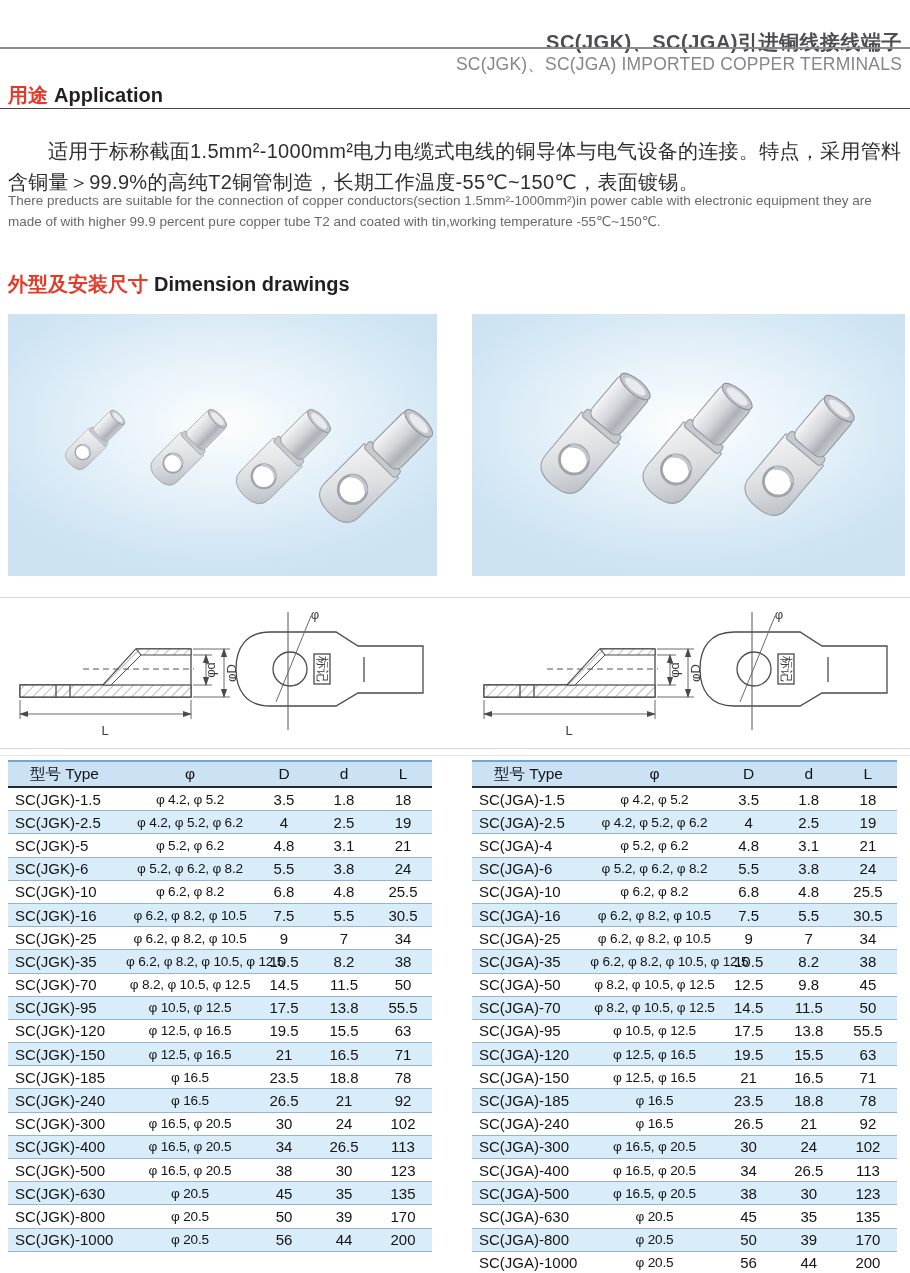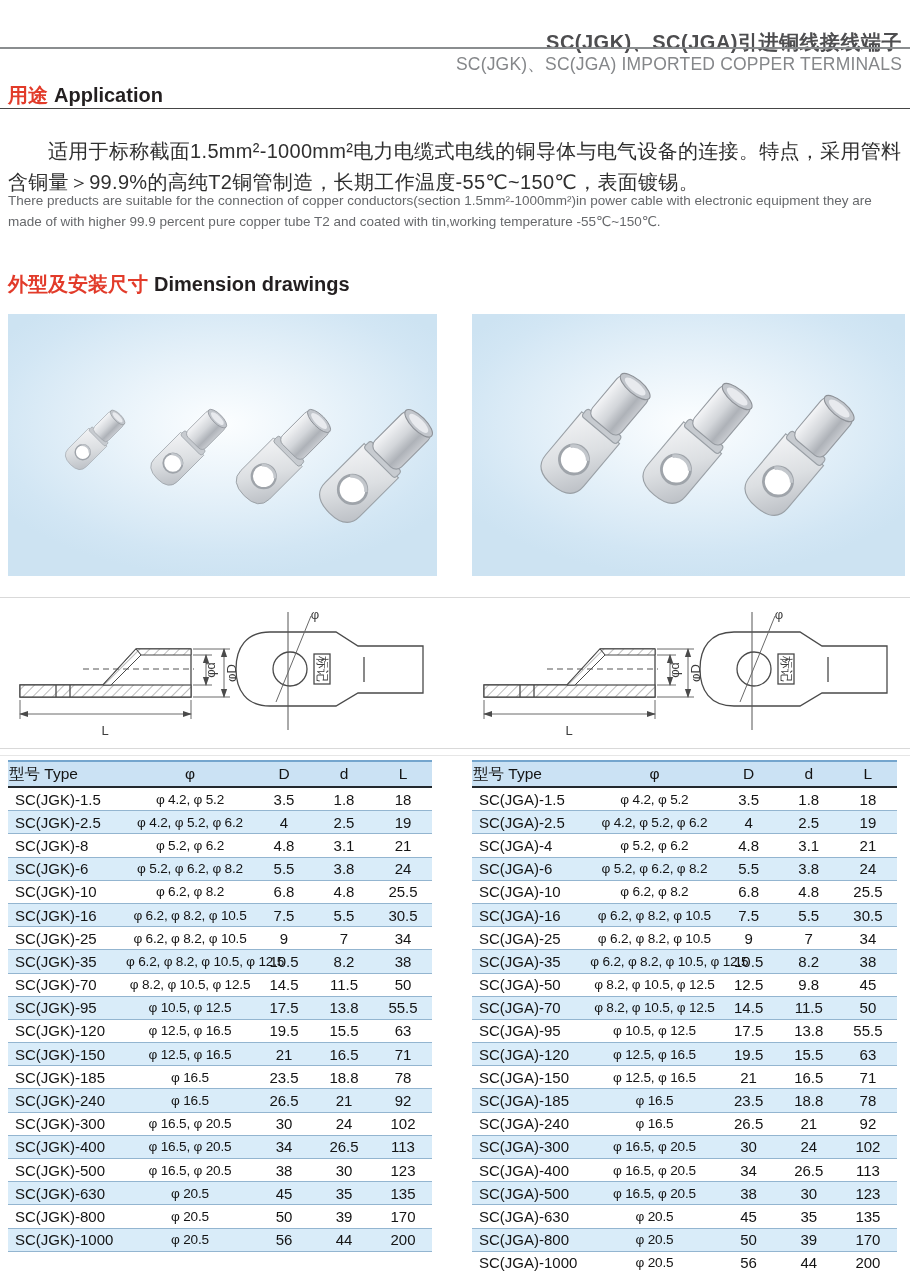--- a/index.html
+++ b/index.html
@@ -42,21 +42,21 @@
   #table-right{left:472px;width:425px;}
   table.spec{border-collapse:collapse;width:100%;table-layout:fixed;font-size:15px;color:#141414;}
   table.spec col:nth-child(1){width:118px;}
   table.spec col:nth-child(2){width:128px;}
   table.spec col:nth-child(3){width:60px;}
   table.spec col:nth-child(4){width:60px;}
   table.spec col:nth-child(5){width:58px;}
   table.spec thead th{
     background:#cbe2f4;border-top:2px solid #74a5cd;border-bottom:2px solid #23292e;
     height:24px;font-weight:normal;font-size:15.5px;text-align:center;padding:0;}
-  table.spec thead th:first-child{text-align:left;padding-left:1px;}
+  table.spec thead th:first-child{text-align:left;padding-left:22px;}
   table.spec tbody td{
     border-bottom:1px solid #93b5d0;height:22.2px;text-align:center;padding:0;white-space:nowrap;}
   table.spec tbody td:first-child{text-align:left;padding-left:7px;}
   table.spec tbody tr:nth-child(even){background:#d9ecf9;}
   table.spec td.phi-cell{font-size:13.6px;letter-spacing:-0.2px;margin-left:37px;}
   
   .dln{stroke:#4a4a4a;stroke-width:1.3;fill:none;}
   .dfill{stroke:#4a4a4a;stroke-width:1.3;fill:#ffffff;}
   .dthin{stroke:#6a6a6a;stroke-width:1;fill:none;}
   .dtext{fill:#3c3c3c;font-size:13px;font-family:"Liberation Sans","DejaVu Sans",sans-serif;}
@@ -209,21 +209,21 @@
           <td>18</td>
         </tr>
         <tr>
           <td>SC(JGK)-2.5</td>
           <td class="phi-cell">φ 4.2, φ 5.2, φ 6.2</td>
           <td>4</td>
           <td>2.5</td>
           <td>19</td>
         </tr>
         <tr>
-          <td>SC(JGK)-8</td>
+          <td>SC(JGK)-5</td>
           <td class="phi-cell">φ 5.2, φ 6.2</td>
           <td>4.8</td>
           <td>3.1</td>
           <td>21</td>
         </tr>
         <tr>
           <td>SC(JGK)-6</td>
           <td class="phi-cell">φ 5.2, φ 6.2, φ 8.2</td>
           <td>5.5</td>
           <td>3.8</td>

